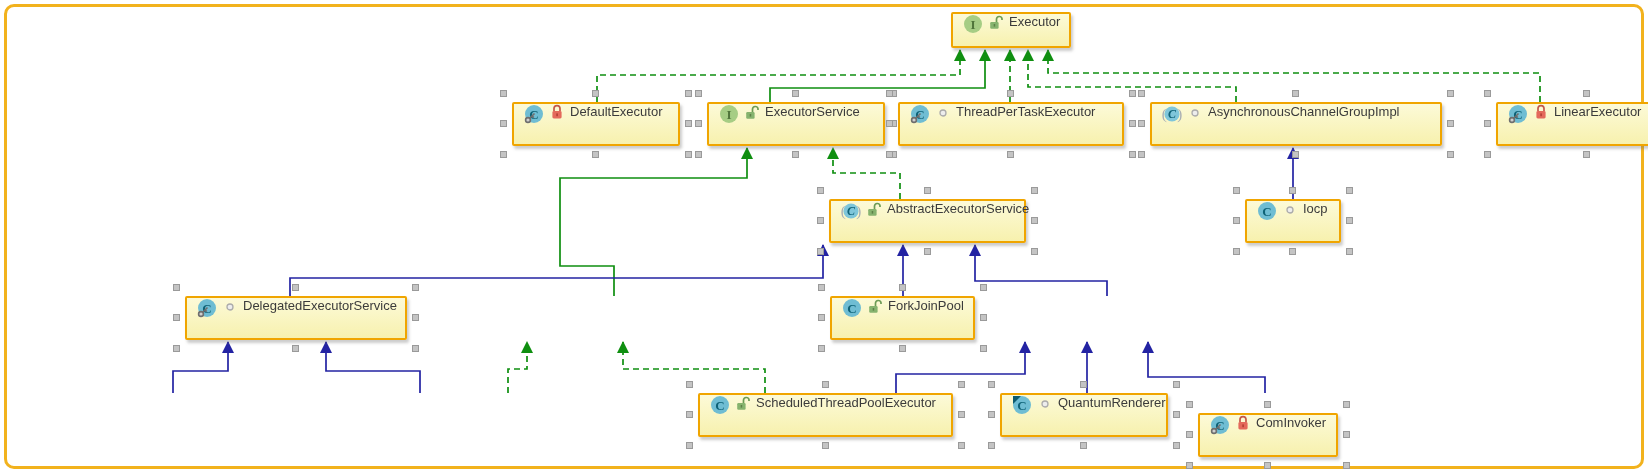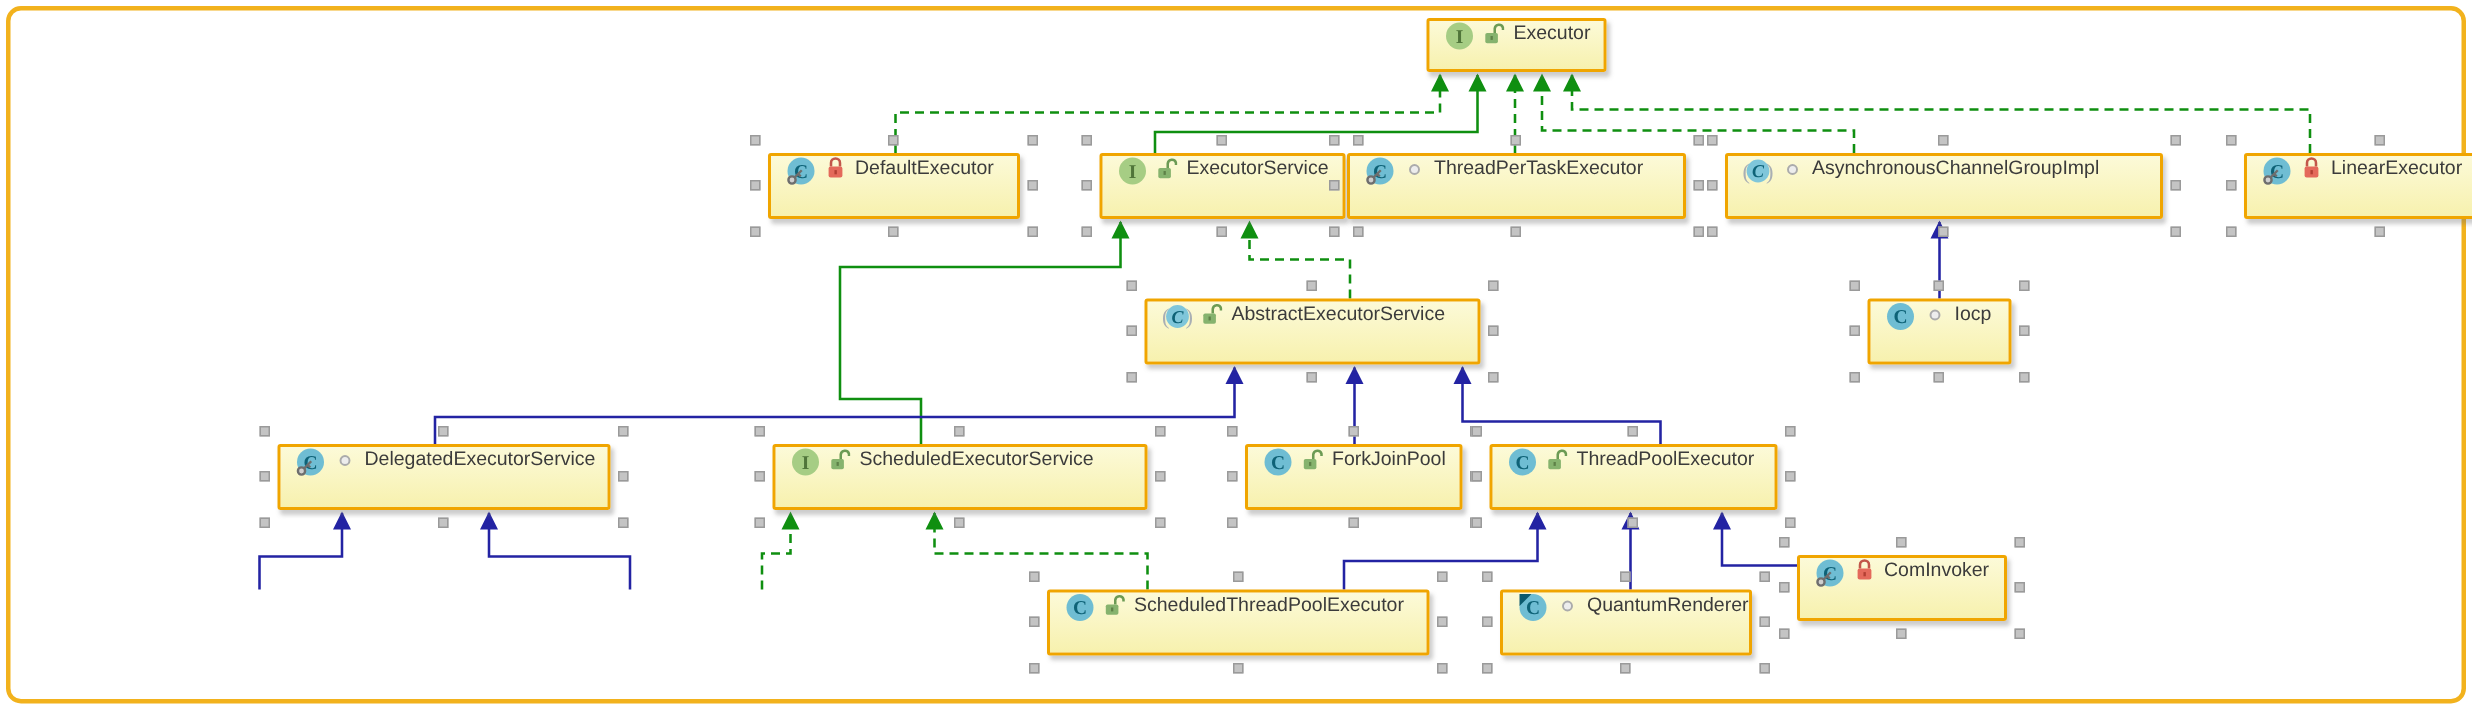--- a/index.html
+++ b/index.html
@@ -126,21 +126,21 @@
   <div class="h h-tl"></div>
       <div class="h h-tm"></div>
       <div class="h h-tr"></div>
       <div class="h h-ml"></div>
       <div class="h h-mr"></div>
       <div class="h h-bl"></div>
       <div class="h h-bm"></div>
       <div class="h h-br"></div>
     </div>
 
-  <div class="node sel" style="left:733px;top:102px;width:164px">
+  <div class="node sel" style="left:707px;top:102px;width:178px">
     <svg class="ic">
         <use href="#sym-interface"></use>
       </svg>
     <svg class="vis">
         <use href="#sym-lock-public"></use>
       </svg>
     <span>ExecutorService</span>
   <div class="h h-tl"></div>
       <div class="h h-tm"></div>
       <div class="h h-tr"></div>
@@ -198,21 +198,21 @@
   <div class="h h-tl"></div>
       <div class="h h-tm"></div>
       <div class="h h-tr"></div>
       <div class="h h-ml"></div>
       <div class="h h-mr"></div>
       <div class="h h-bl"></div>
       <div class="h h-bm"></div>
       <div class="h h-br"></div>
     </div>
 
-  <div class="node sel" style="left:763px;top:199px;width:224px">
+  <div class="node sel" style="left:829px;top:199px;width:197px">
     <svg class="ic">
         <use href="#sym-class-abstract"></use>
       </svg>
     <svg class="vis">
         <use href="#sym-lock-public"></use>
       </svg>
     <span>AbstractExecutorService</span>
   <div class="h h-tl"></div>
       <div class="h h-tm"></div>
       <div class="h h-tr"></div>
@@ -252,83 +252,49 @@
   <div class="h h-tl"></div>
       <div class="h h-tm"></div>
       <div class="h h-tr"></div>
       <div class="h h-ml"></div>
       <div class="h h-mr"></div>
       <div class="h h-bl"></div>
       <div class="h h-bm"></div>
       <div class="h h-br"></div>
     </div>
 
-  <div class="node sel" style="left:515px;top:296px;width:250px">
-    <svg class="ic">
-        <use href="#sym-interface"></use>
-      </svg>
-    <svg class="vis">
-        <use href="#sym-lock-public"></use>
-      </svg>
-    <span>ScheduledExecutorService</span>
-  <div class="h h-tl"></div>
-      <div class="h h-tm"></div>
-      <div class="h h-tr"></div>
-      <div class="h h-ml"></div>
-      <div class="h h-mr"></div>
-      <div class="h h-bl"></div>
-      <div class="h h-bm"></div>
-      <div class="h h-br"></div>
-    </div>
 
   <div class="node sel" style="left:830px;top:296px;width:145px">
     <svg class="ic">
         <use href="#sym-class"></use>
       </svg>
     <svg class="vis">
         <use href="#sym-lock-public"></use>
       </svg>
     <span>ForkJoinPool</span>
   <div class="h h-tl"></div>
       <div class="h h-tm"></div>
       <div class="h h-tr"></div>
       <div class="h h-ml"></div>
       <div class="h h-mr"></div>
       <div class="h h-bl"></div>
       <div class="h h-bm"></div>
       <div class="h h-br"></div>
     </div>
 
-  <div class="node sel" style="left:993px;top:296px;width:192px">
+
+
+
+  <div class="node sel" style="left:698px;top:393px;width:255px">
     <svg class="ic">
         <use href="#sym-class"></use>
       </svg>
     <svg class="vis">
         <use href="#sym-lock-public"></use>
       </svg>
-    <span>ThreadPoolExecutor</span>
-  <div class="h h-tl"></div>
-      <div class="h h-tm"></div>
-      <div class="h h-tr"></div>
-      <div class="h h-ml"></div>
-      <div class="h h-mr"></div>
-      <div class="h h-bl"></div>
-      <div class="h h-bm"></div>
-      <div class="h h-br"></div>
-    </div>
-
-
-
-  <div class="node sel" style="left:698px;top:393px;width:255px">
-    <svg class="ic">
-        <use href="#sym-class"></use>
-      </svg>
-    <svg class="vis">
-        <use href="#sym-lock-public"></use>
-      </svg>
     <span>ScheduledThreadPoolExecutor</span>
   <div class="h h-tl"></div>
       <div class="h h-tm"></div>
       <div class="h h-tr"></div>
       <div class="h h-ml"></div>
       <div class="h h-mr"></div>
       <div class="h h-bl"></div>
       <div class="h h-bm"></div>
       <div class="h h-br"></div>
     </div>
@@ -344,21 +310,21 @@
   <div class="h h-tl"></div>
       <div class="h h-tm"></div>
       <div class="h h-tr"></div>
       <div class="h h-ml"></div>
       <div class="h h-mr"></div>
       <div class="h h-bl"></div>
       <div class="h h-bm"></div>
       <div class="h h-br"></div>
     </div>
 
-  <div class="node sel" style="left:1198px;top:370px;width:140px">
+  <div class="node sel" style="left:1198px;top:413px;width:140px">
     <svg class="ic">
         <use href="#sym-class-key"></use>
       </svg>
     <svg class="vis">
         <use href="#sym-lock-private"></use>
       </svg>
     <span>ComInvoker</span>
   <div class="h h-tl"></div>
       <div class="h h-tm"></div>
       <div class="h h-tr"></div>

